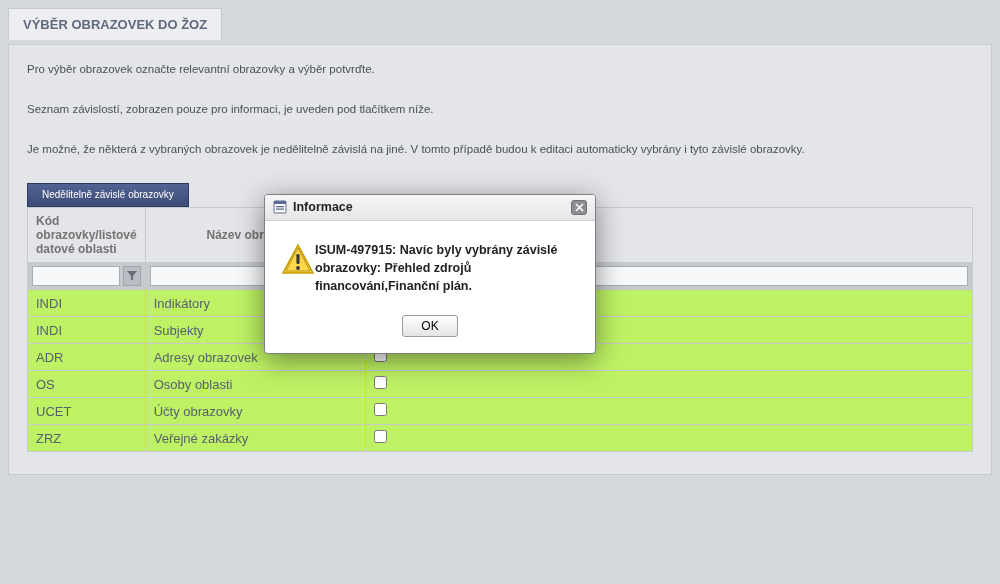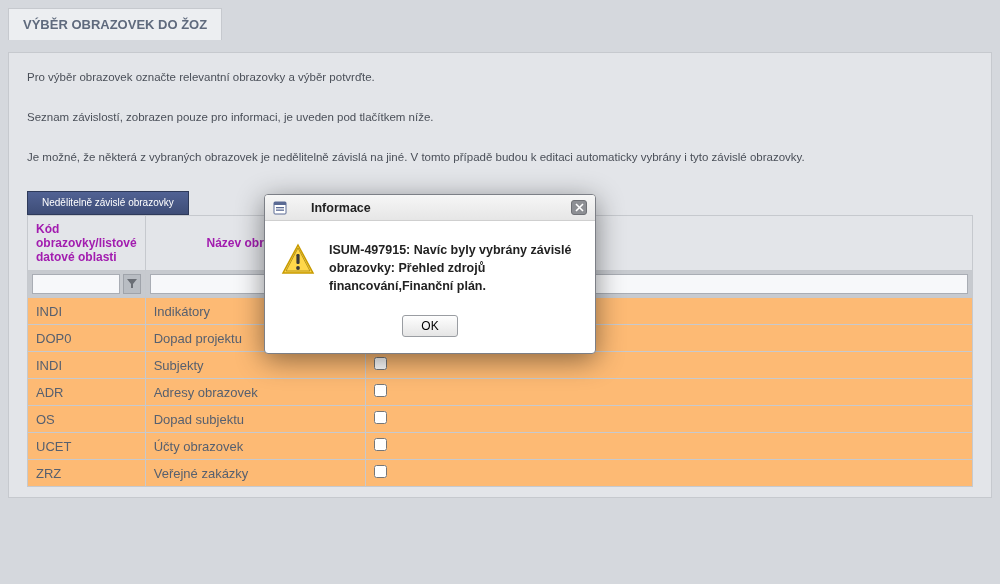--- a/index.html
+++ b/index.html
@@ -7,37 +7,37 @@
     background: #d5d8dd;
     font-family: Arial, Helvetica, sans-serif;
     font-size: 13px;
     color: #333;
     width: 1000px;
     height: 584px;
     overflow: hidden;
     position: relative;
   }
   .tab-strip {
-    padding: 8px 0 12px 8px;
+    padding: 8px 0 4px 8px;
   }
   .tab {
     display: inline-block;
     background: #eceef1;
     border: 1px solid #c6c9ce;
     border-bottom: none;
     padding: 8px 14px;
     font-size: 13px;
     font-weight: bold;
     color: #5f6a7d;
   }
   .panel {
     margin: 0 8px 8px 8px;
     background: #e3e5e9;
     border: 1px solid #c6c9ce;
-    padding: 18px 18px 10px 18px;
+    padding: 18px 18px 22px 18px;
   }
   .para {
     font-size: 11.5px;
     color: #4a4f58;
     margin-bottom: 28px;
   }
   .btn-primary {
     display: inline-block;
     background: #4a5a86;
     background: linear-gradient(#516294, #3e4d77);
@@ -50,33 +50,33 @@
   table.grid {
     width: 100%;
     border-collapse: collapse;
     background: #eef0f3;
   }
   table.grid th {
     background: #e3e5e9;
     text-align: left;
     font-weight: bold;
     font-size: 12px;
-    color: #a21caf;
+    color: #737373;
     padding: 6px 8px;
     border: 1px solid #c6c9ce;
     vertical-align: middle;
   }
   table.grid th.code-col { width: 110px; }
   table.grid th.name-col { width: 220px; text-align: center; }
   table.grid td {
     border: 1px solid #c6c9ce;
     padding: 5px 8px;
     font-size: 13px;
     color: #57606f;
-    background: #fdba74;
+    background: #bef264;
   }
   tr.filter-row td {
     background: #c7cacf;
     padding: 3px 4px;
   }
   .filter-input {
     width: 100%;
     height: 20px;
     border: 1px solid #a9adb4;
     background: #f7f8fa;
@@ -114,22 +114,21 @@
     border: 1px solid #7c7f86;
     border-radius: 4px;
     box-shadow: 0 6px 28px rgba(0,0,0,.45);
     overflow: hidden;
   }
   .modal-titlebar {
     background: linear-gradient(#f6f6f6, #e6e6e6);
     border-bottom: 1px solid #cfcfcf;
     padding: 5px 8px;
     display: flex;
-    align-items: center;
-    gap: 24px;
+    gap: 6px;
   }
   .modal-titlebar .ttl {
     font-weight: bold;
     font-size: 12.5px;
     flex: 1;
     color: #222;
   }
   .modal-titlebar .title-icon {
     width: 14px; height: 14px;
     display:flex;align-items:center;justify-content:center;
@@ -141,21 +140,20 @@
     border-radius: 3px;
     color: #fff;
     font-size: 11px;
     line-height: 12px;
     display:flex;align-items:center;justify-content:center;
     cursor: pointer;
   }
   .modal-body {
     padding: 20px 16px 8px 16px;
     display: flex;
-    gap: 14px;
   }
   .modal-body .warn-icon {
     width: 34px; height: 34px; flex: 0 0 34px;
     margin-top: 2px;
   }
   .modal-body .msg {
     font-size: 12.5px;
     font-weight: bold;
     color: #222;
     line-height: 1.45;
@@ -211,42 +209,37 @@
         </td>
       </tr>
     </thead>
     <tbody id="rows-body">
         <tr>
           <td>INDI</td>
           <td>Indikátory</td>
           <td class="check-cell"><input type="checkbox" style=""></td>
         </tr>
         <tr>
-          <td>DOP0</td>
-          <td>Dopad projektu</td>
-          <td class="check-cell"><input type="checkbox" style=""></td>
-        </tr>
-        <tr>
           <td>INDI</td>
           <td>Subjekty</td>
           <td class="check-cell"><input type="checkbox" style=""></td>
         </tr>
         <tr>
           <td>ADR</td>
           <td>Adresy obrazovek</td>
           <td class="check-cell"><input type="checkbox" style=""></td>
         </tr>
         <tr>
           <td>OS</td>
-          <td>Dopad subjektu</td>
+          <td>Osoby oblasti</td>
           <td class="check-cell"><input type="checkbox" style=""></td>
         </tr>
         <tr>
           <td>UCET</td>
-          <td>Účty obrazovek</td>
+          <td>Účty obrazovky</td>
           <td class="check-cell"><input type="checkbox" style=""></td>
         </tr>
         <tr>
           <td>ZRZ</td>
           <td>Veřejné zakázky</td>
           <td class="check-cell"><input type="checkbox" style=""></td>
         </tr>
       </tbody>
   </table>
 </div>

